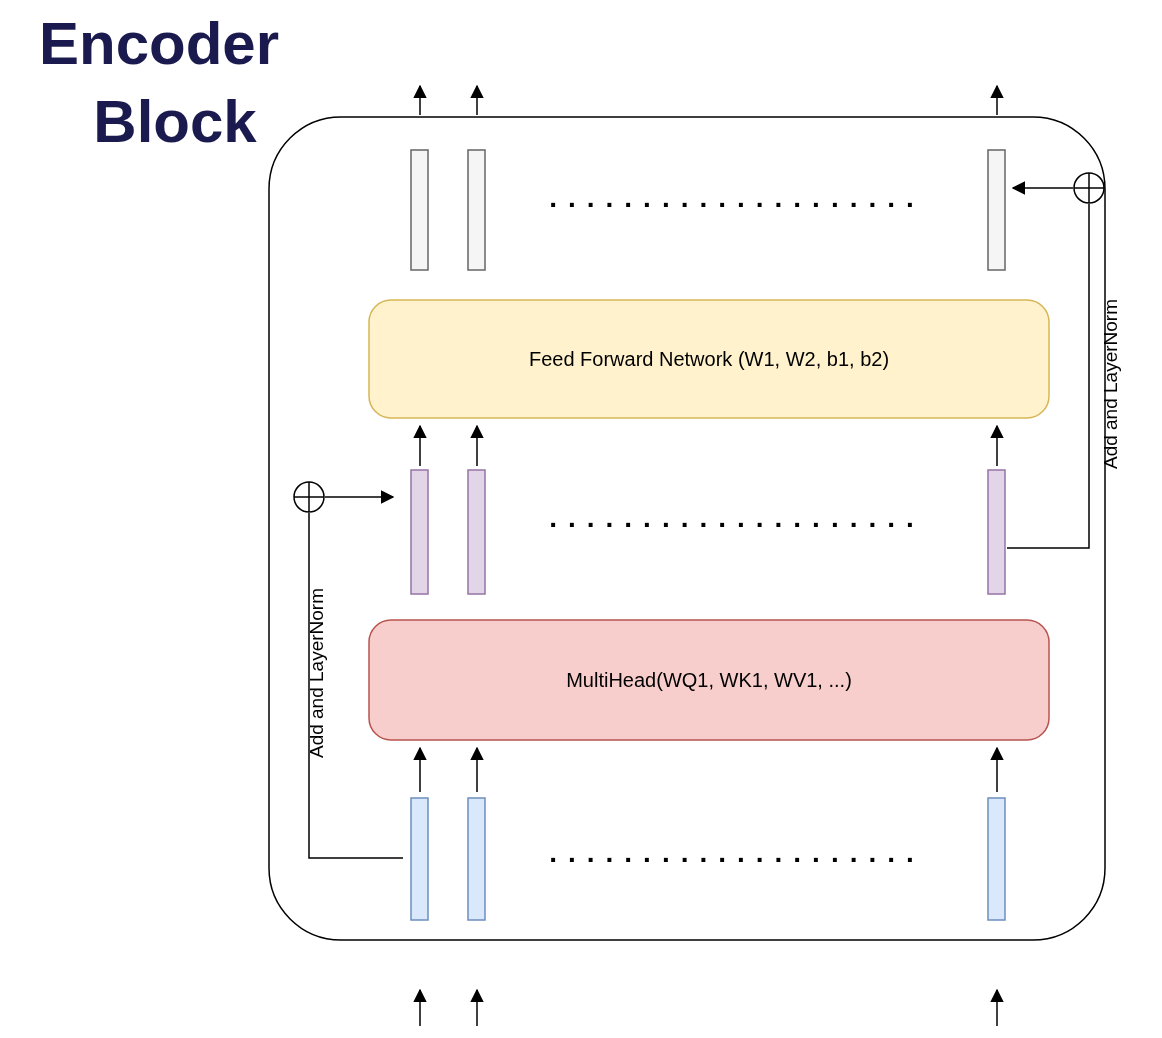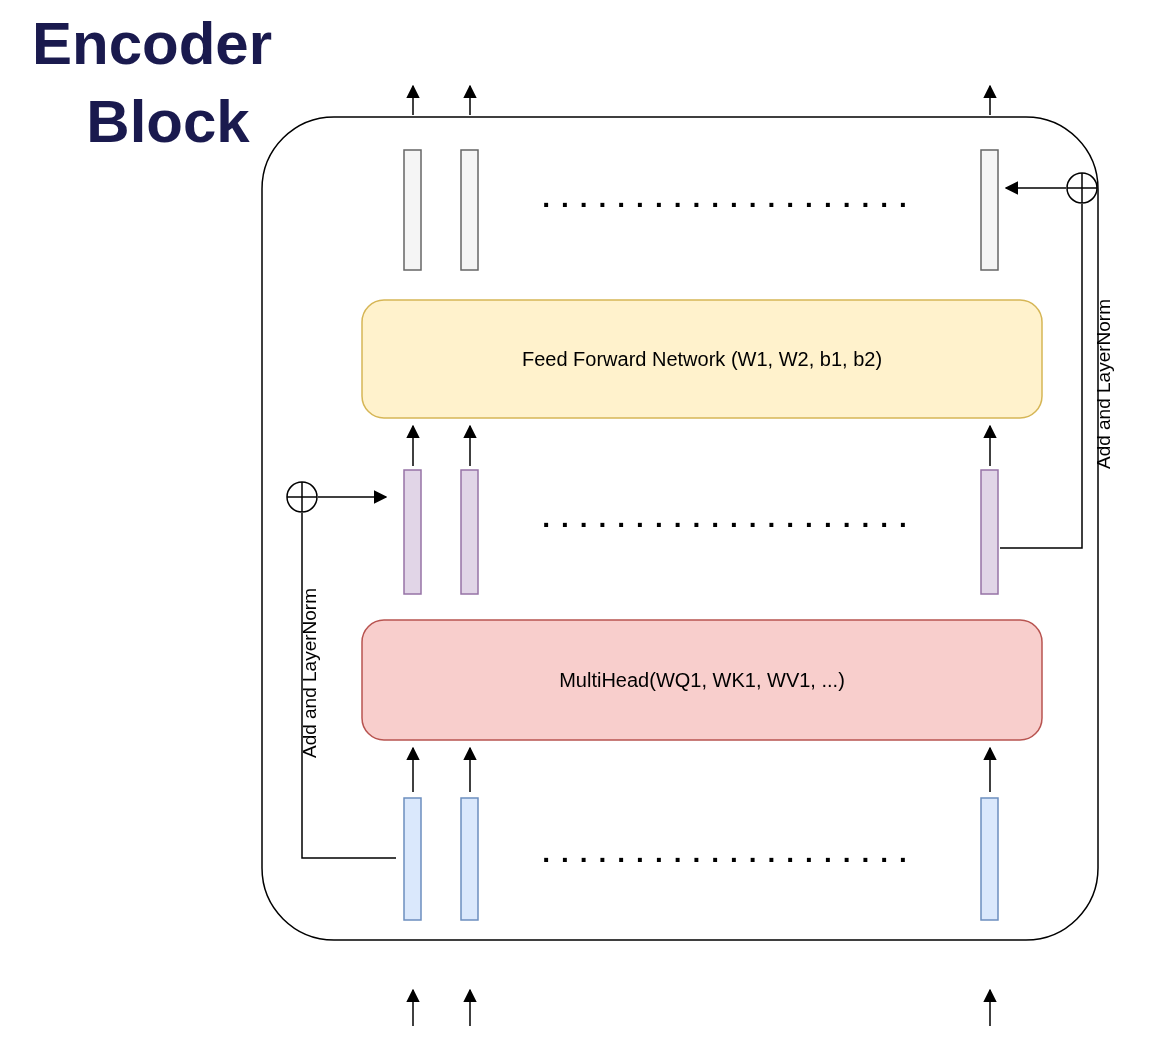--- a/index.html
+++ b/index.html
@@ -7,20 +7,21 @@
     padding: 0;
     background: #ffffff;
     width: 1162px;
     height: 1038px;
     overflow: hidden;
   }
   .stage {
     position: relative;
     width: 966px;
     height: 1038px;
+    padding-left: 7px;
   }
   svg text {
     font-family: "Liberation Sans", sans-serif;
   }
   .title {
     font-size: 60px;
     font-weight: bold;
   }
   .box-label {
     font-size: 20px;

